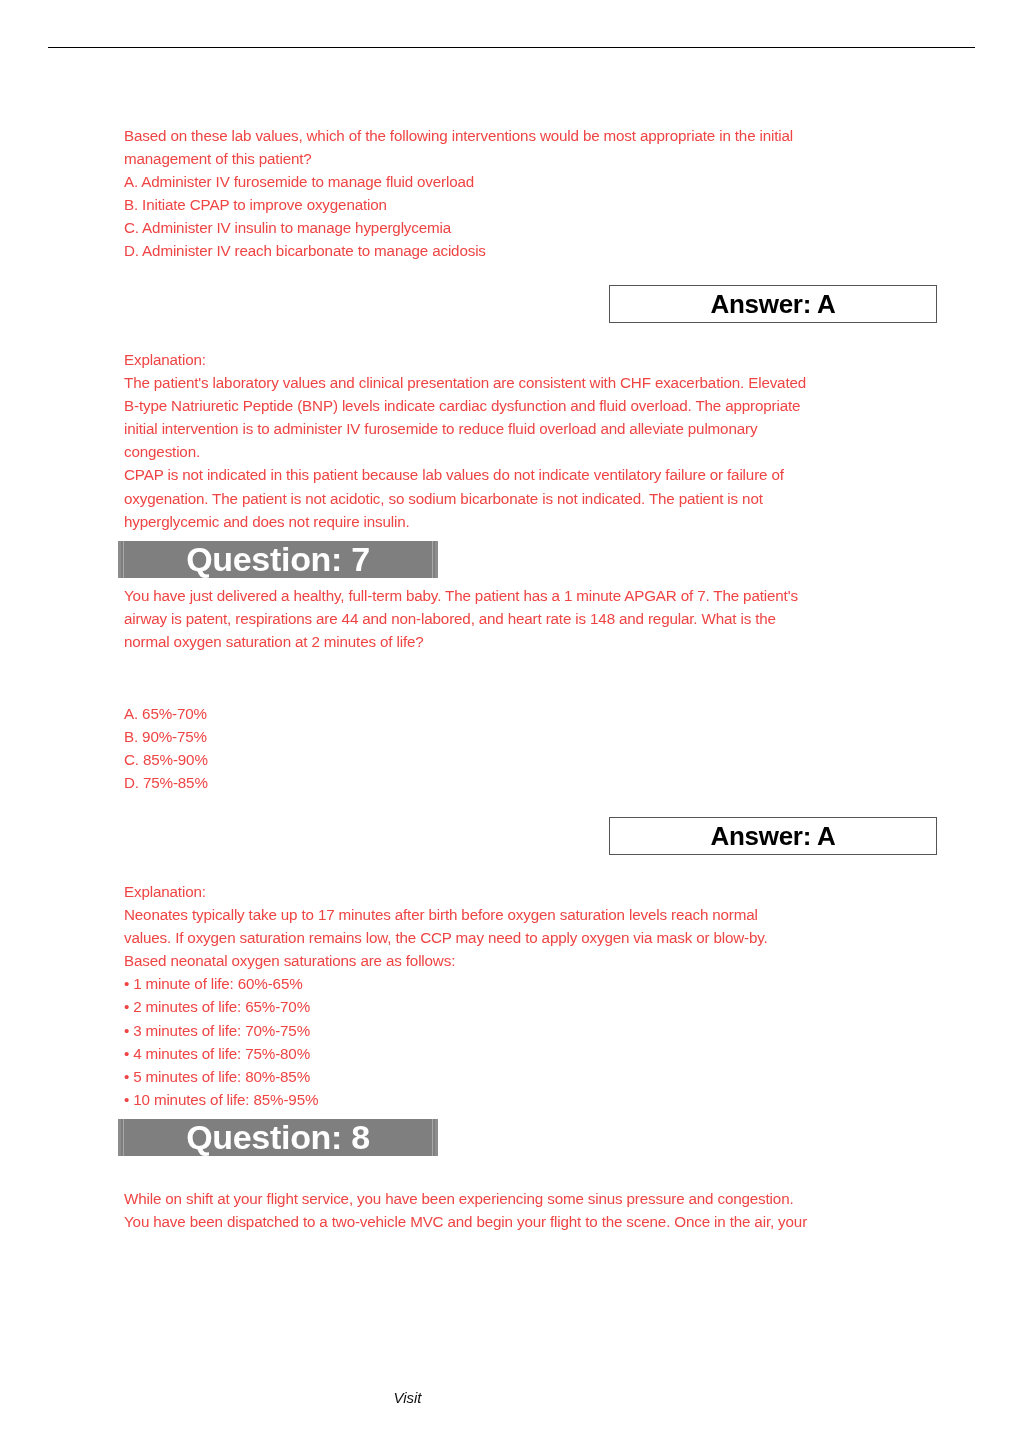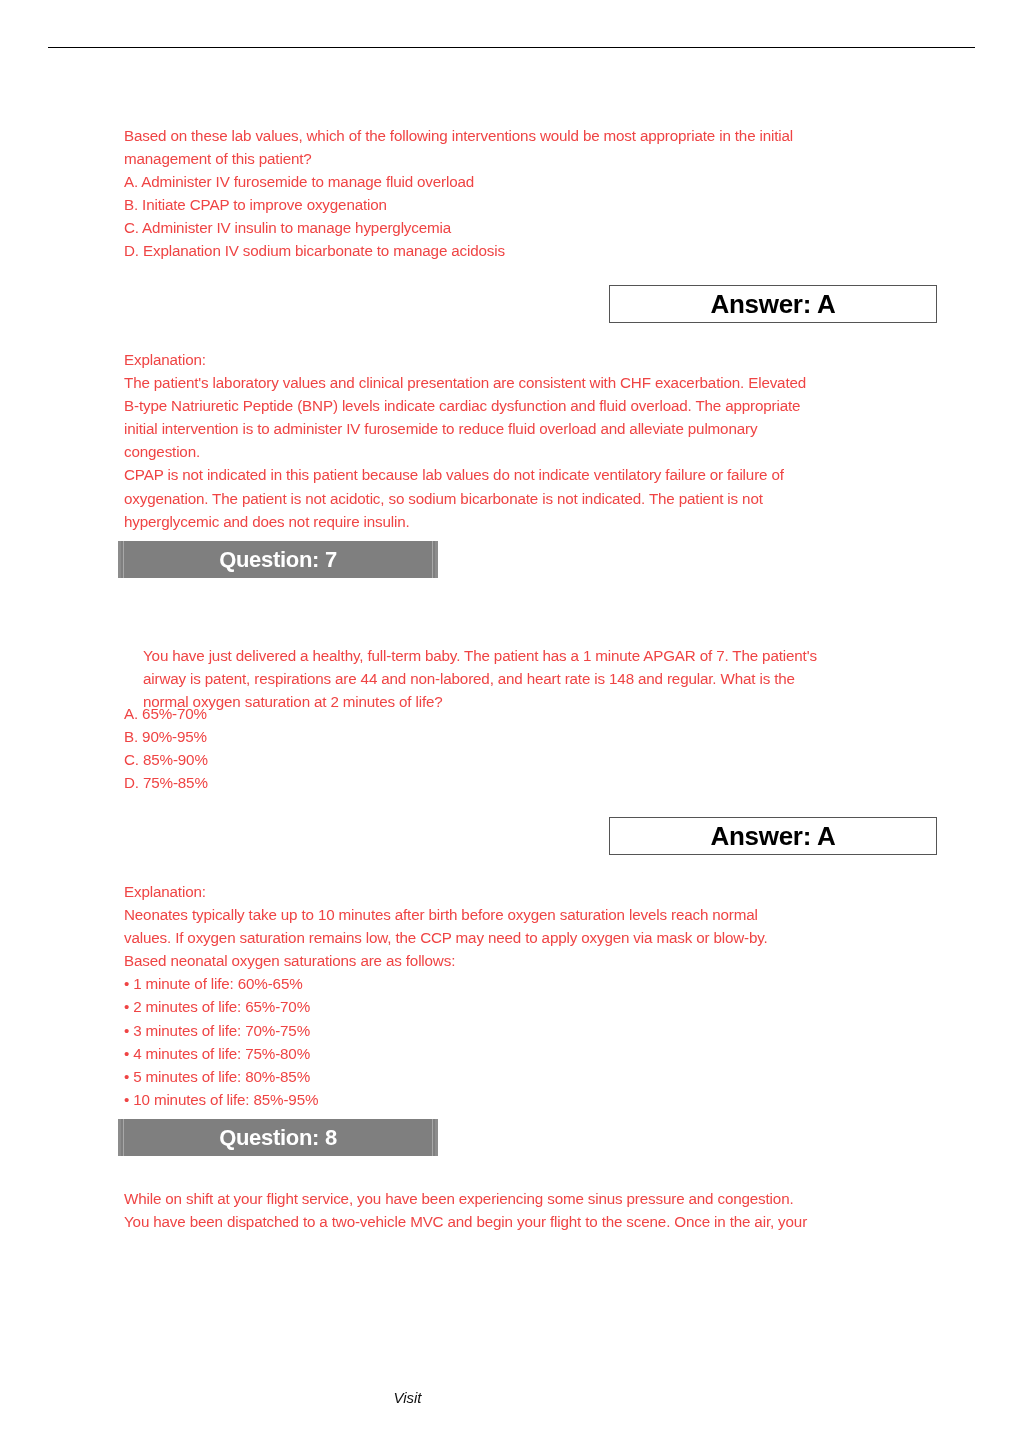--- a/index.html
+++ b/index.html
@@ -18,37 +18,37 @@
                      font-size: 26px; color: #000; letter-spacing: -0.3px; }
   .q-banner { position: absolute; left: 118px; width: 320px; height: 37px;
               background: #7f7f7f; box-sizing: border-box;
               border-left: 3px solid #8c8c8c; border-right: 3px solid #8c8c8c;
               display: flex; align-items: center; justify-content: center; }
   .q-banner::before { content: ""; position: absolute; left: 2px; top: 0; bottom: 0;
                       width: 1px; background: #a8a8a8; }
   .q-banner::after { content: ""; position: absolute; right: 2px; top: 0; bottom: 0;
                      width: 1px; background: #a8a8a8; }
   .q-banner span { font-family: "Liberation Sans", sans-serif; font-weight: bold;
-                   font-size: 22px; color: #ffffff; letter-spacing: -0.3px; }
+                   font-size: 34px; color: #ffffff; letter-spacing: -0.3px; }
   .footer { position: absolute; left: 0; width: 815px; top: 1389px; text-align: center;
             font-family: "Liberation Sans", sans-serif; font-style: italic;
             font-size: 15px; color: #111; }
 </style>
 </head>
 <body>
 
 <div class="top-rule"></div>
 
 <div class="block" style="top:124px;">
   <p>Based on these lab values, which of the following interventions would be most appropriate in the initial</p>
   <p>management of this patient?</p>
   <p>A. Administer IV furosemide to manage fluid overload</p>
   <p>B. Initiate CPAP to improve oxygenation</p>
   <p>C. Administer IV insulin to manage hyperglycemia</p>
-  <p>D. Explanation IV sodium bicarbonate to manage acidosis</p>
+  <p>D. Administer IV reach bicarbonate to manage acidosis</p>
 </div>
 
 <div class="answer-box" style="top:285px;">
   <span>Answer: A</span>
 </div>
 
 <div class="block" style="top:348px;">
   <p>Explanation:</p>
   <p>The patient's laboratory values and clinical presentation are consistent with CHF exacerbation. Elevated</p>
   <p>B-type Natriuretic Peptide (BNP) levels indicate cardiac dysfunction and fluid overload. The appropriate</p>
@@ -56,40 +56,40 @@
   <p>congestion.</p>
   <p>CPAP is not indicated in this patient because lab values do not indicate ventilatory failure or failure of</p>
   <p>oxygenation. The patient is not acidotic, so sodium bicarbonate is not indicated. The patient is not</p>
   <p>hyperglycemic and does not require insulin.</p>
 </div>
 
 <div class="q-banner" style="top:541px;">
   <span>Question: 7</span>
 </div>
 
-<div class="block" style="top:644px;margin-left:19px;">
+<div class="block" style="top:584px;">
   <p>You have just delivered a healthy, full-term baby. The patient has a 1 minute APGAR of 7. The patient's</p>
   <p>airway is patent, respirations are 44 and non-labored, and heart rate is 148 and regular. What is the</p>
   <p>normal oxygen saturation at 2 minutes of life?</p>
 </div>
 
 <div class="block" style="top:702px;">
   <p>A. 65%-70%</p>
-  <p>B. 90%-95%</p>
+  <p>B. 90%-75%</p>
   <p>C. 85%-90%</p>
   <p>D. 75%-85%</p>
 </div>
 
 <div class="answer-box" style="top:817px;">
   <span>Answer: A</span>
 </div>
 
 <div class="block" style="top:880px;">
   <p>Explanation:</p>
-  <p>Neonates typically take up to 10 minutes after birth before oxygen saturation levels reach normal</p>
+  <p>Neonates typically take up to 17 minutes after birth before oxygen saturation levels reach normal</p>
   <p>values. If oxygen saturation remains low, the CCP may need to apply oxygen via mask or blow-by.</p>
   <p>Based neonatal oxygen saturations are as follows:</p>
   <p>• 1 minute of life: 60%-65%</p>
   <p>• 2 minutes of life: 65%-70%</p>
   <p>• 3 minutes of life: 70%-75%</p>
   <p>• 4 minutes of life: 75%-80%</p>
   <p>• 5 minutes of life: 80%-85%</p>
   <p>• 10 minutes of life: 85%-95%</p>
 </div>
 

